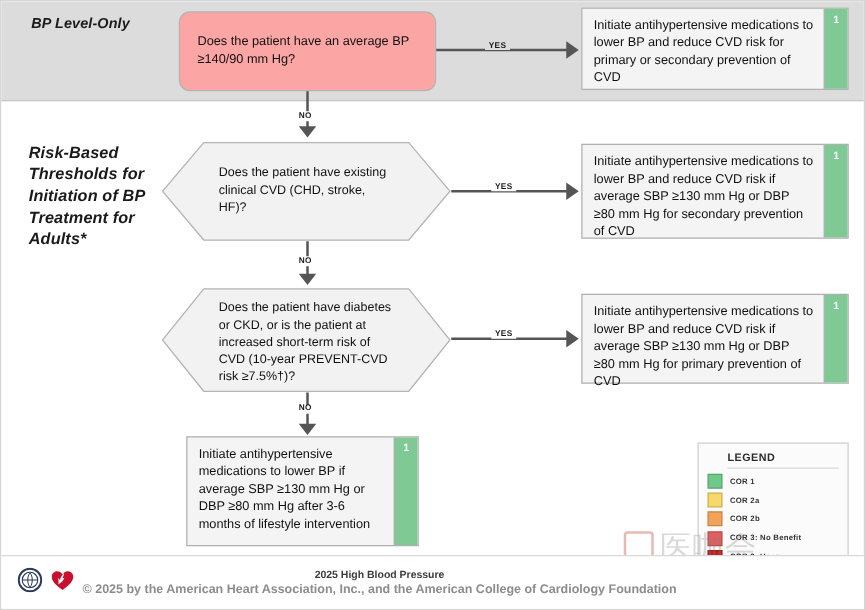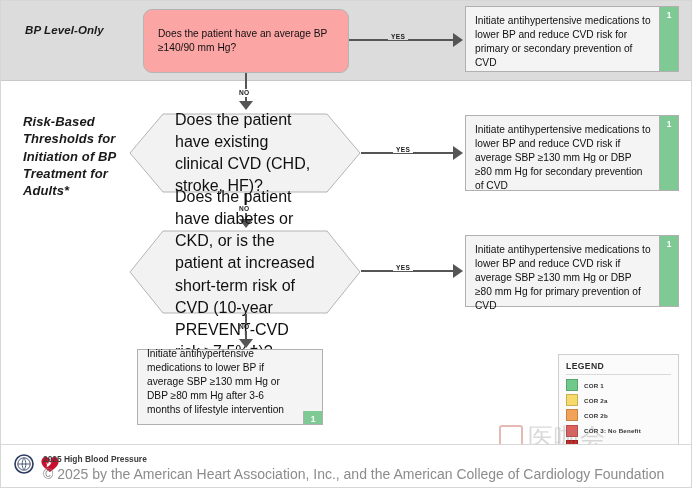--- a/index.html
+++ b/index.html
@@ -26,21 +26,21 @@
 
   
   .side-label{
     position:absolute;
     font-style:italic;
     font-weight:bold;
     color:#1a1a1a;
     line-height:1.33;
     letter-spacing:.1px;
   }
-  #label-bp{ left:24px; top:22px; font-size:11.5px;text-align:right; }
+  #label-bp{ left:24px; top:11px; font-size:11.5px;text-align:right; }
   #label-risk{ left:22px; top:112px; font-size:13px; width:118px; }
 
   
   .node{
     position:absolute;
     box-sizing:border-box;
     background:#fca5a5;
     border:1px solid #b4b4b4;
     color:#101010;
     font-size:10.2px;
@@ -52,21 +52,21 @@
   .node.rounded{ border-radius:9px; }
 
   
   .hexwrap{position:absolute;}
   .hexwrap svg{position:absolute;left:0;top:0;}
   .hexwrap .hextxt{
     position:absolute;left:0;top:0;width:100%;height:100%;
     display:flex;align-items:center;
     box-sizing:border-box;
     padding:0 46px;
-    font-size:16px;line-height:1.38;color:#101010;
+    font-size:10px;line-height:1.38;color:#101010;
   }
 
   
   .rec{
     position:absolute;box-sizing:border-box;
     background:#f4f4f4;
     border:1px solid #b0b0b0;
     display:flex;
   }
   .rec .rtxt{
@@ -112,44 +112,44 @@
 
   
   .legend{
     position:absolute;left:557px;top:353px;width:121px;height:107px;
     background:#fbfbfb;
     border:1px solid #cfcfcf;
     box-sizing:border-box;
     padding:6px 7px;
   }
   .legend h4{
-    margin:0 0 4px 0;
+    margin:0 0 4px 16px;
     font-size:8.6px;font-weight:bold;color:#2b2b2b;
     letter-spacing:.4px;
     padding-bottom:3px;
     border-bottom:1px solid #d9d9d9;
   }
   .legend .row{ display:flex;align-items:center;margin-bottom:3.2px; }
   .legend .sw{
     width:12px;height:12px;
     border:1px solid rgba(0,0,0,.18);
     box-sizing:border-box;margin-right:6px;flex:none;
   }
   .legend .lb{ font-size:6.2px;font-weight:bold;color:#333;letter-spacing:.2px; }
 
   
   .footer{
     position:absolute;left:0;bottom:0;width:692px;height:42px;
     border-top:1px solid #d8d8d8;
     background:#ffffff;
   }
   .footer .logos{ position:absolute;left:13px;top:9px;display:flex;gap:6px;align-items:center; }
-  .footer .ftext{ position:absolute;left:42px;top:9px; }
+  .footer .ftext{ position:absolute;left:65px;top:9px;text-align:center; }
   .footer .ft1{ font-size:8.4px;font-weight:bold;color:#3b3b3b;line-height:1.35; }
-  .footer .ft2{ font-size:14px;color:#8c8c8c;line-height:1.35; }
+  .footer .ft2{ font-size:10px;color:#8c8c8c;line-height:1.35;font-weight:bold; }
 
   
   .wm{
     position:absolute;left:498px;top:420px;
     font-size:25px;font-weight:normal;
     color:rgba(130,130,130,.30);
     letter-spacing:1px;
     pointer-events:none;
     white-space:nowrap;
   }
@@ -222,21 +222,21 @@
   <div class="rec" style="left:464px;top:234px;width:214px;height:72px;">
     <div class="rtxt">Initiate antihypertensive medications to lower BP and reduce CVD risk if average SBP ≥130 mm Hg or DBP ≥80 mm Hg for primary prevention of CVD</div>
     <div class="cor">1</div>
   </div>
 
   <div class="vline" style="left:244px;top:313px;height:10px;"></div>
   <div class="edge-label no" style="left:236px;top:322px;">NO</div>
   <div class="vline" style="left:244px;top:330px;height:10px;"></div>
   <div class="arrow-down" style="left:238px;top:338px;"></div>
 
-  <div class="rec" style="left:136px;top:348px;width:186px;height:76px;align-items:flex-end;">
+  <div class="rec" style="left:148px;top:348px;width:186px;height:88px;">
     <div class="rtxt">Initiate antihypertensive medications to lower BP if average SBP ≥130 mm Hg or DBP ≥80 mm Hg after 3-6 months of lifestyle intervention</div>
     <div class="cor">1</div>
   </div>
 
   <div class="legend">
     <h4>LEGEND</h4>
 
     <div class="row">
       <span class="sw" style="background:#6ec98a;"></span>
       <span class="lb">COR 1</span>

